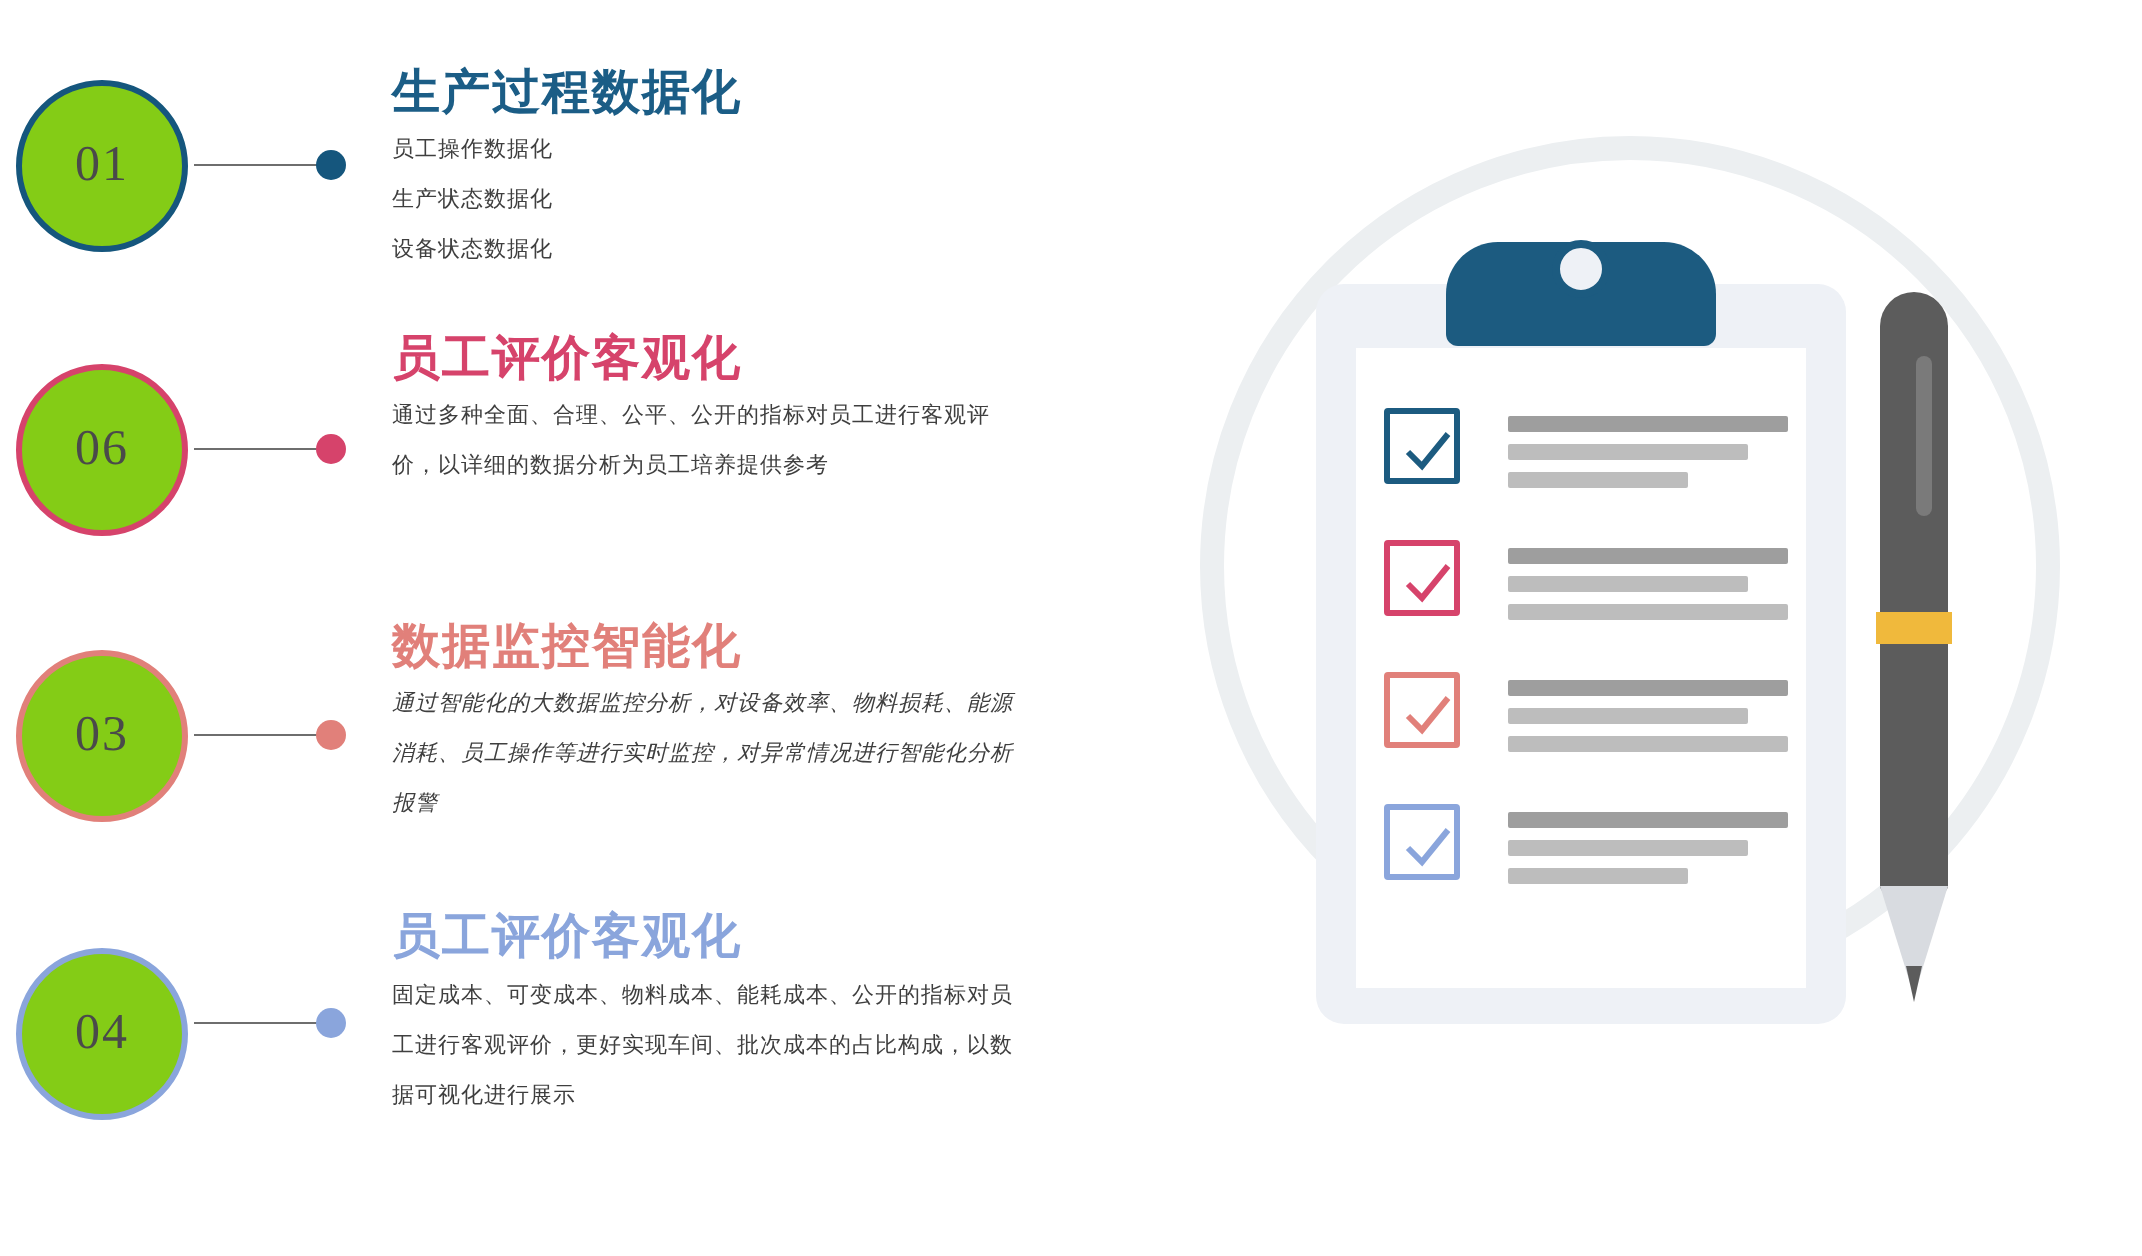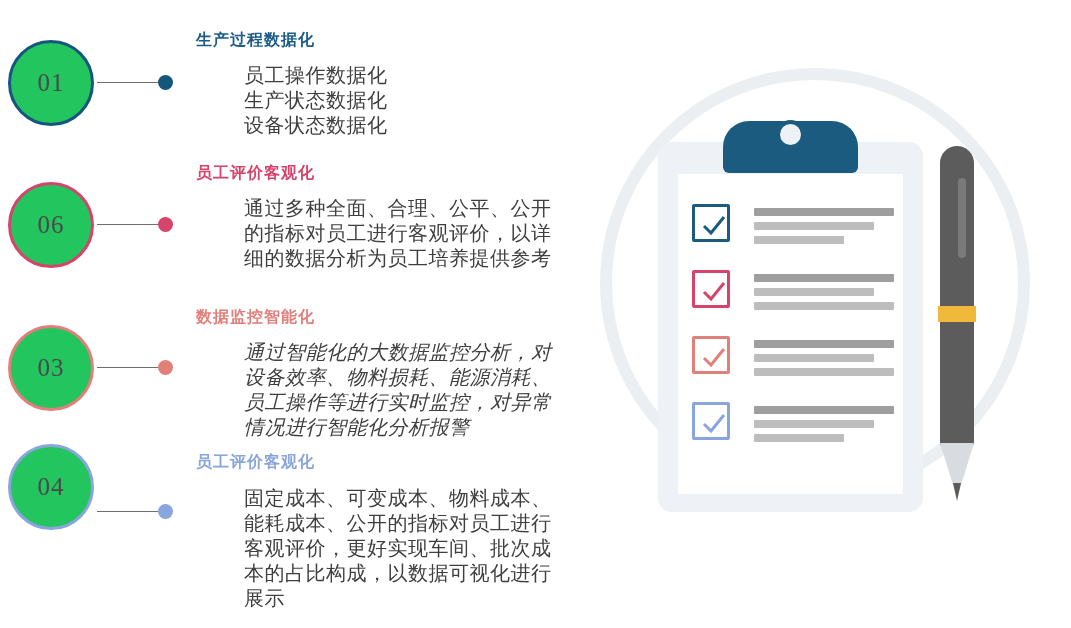--- a/index.html
+++ b/index.html
@@ -28,21 +28,21 @@
     position: absolute;
     left: 0;
     width: 540px;
   }
   .num-circle {
     position: absolute;
     left: 8px;
     width: 86px; height: 86px;
     border-radius: 50%;
     border: 3px solid #1b5d86;
-    background: #22c55e;
+    background: #84cc16;
     display: flex;
     align-items: center;
     justify-content: center;
     font-size: 25px;
     color: #4a4a4a;
     font-family: "Liberation Serif", serif;
     letter-spacing: 1px;
   }
   .connector {
     position: absolute;
@@ -52,34 +52,33 @@
   .dot {
     position: absolute;
     width: 15px; height: 15px;
     border-radius: 50%;
   }
   .step-title {
     position: absolute;
     left: 196px;
     font-family: Liberation Sans, sans-serif;
     font-weight: bold;
-    font-size: 16px;
+    font-size: 24px;
     letter-spacing: 1px;
     white-space: nowrap;
   }
   .step-body {
     position: absolute;
     left: 196px;
     width: 320px;
     font-family: "Liberation Serif", serif;
-    font-size: 20px;
+    font-size: 11px;
     line-height: 25px;
     color: #3f3f3f;
     letter-spacing: 0.5px;
-    margin-left: 48px;
   }
 
   
   #step1 .num-circle { top: 40px; border-color: #15567d; }
   #step1 .connector { left: 97px; top: 82px; width: 64px; background: #6e6e6e; }
   #step1 .dot { left: 158px; top: 75px; background: #15567d; }
   #step1 .step-title { top: 30px; color: #1b5d86; }
   #step1 .step-body { top: 63px; }
 
   
@@ -90,21 +89,21 @@
   #step2 .step-body { top: 196px; }
 
   
   #step3 .num-circle { top: 325px; border-color: #e1807a; }
   #step3 .connector { left: 97px; top: 367px; width: 64px; background: #6e6e6e; }
   #step3 .dot { left: 158px; top: 360px; background: #e1807a; }
   #step3 .step-title { top: 307px; color: #e1807a; }
   #step3 .step-body { top: 340px; font-style: italic; }
 
   
-  #step4 .num-circle { top: 444px; border-color: #8aa5dc; }
+  #step4 .num-circle { top: 474px; border-color: #8aa5dc; }
   #step4 .connector { left: 97px; top: 511px; width: 64px; background: #6e6e6e; }
   #step4 .dot { left: 158px; top: 504px; background: #8aa5dc; }
   #step4 .step-title { top: 452px; color: #8aa5dc; }
   #step4 .step-body { top: 486px; }
 
   
   .illustration {
     position: absolute;
     left: 560px; top: 28px;
     width: 500px; height: 572px;

